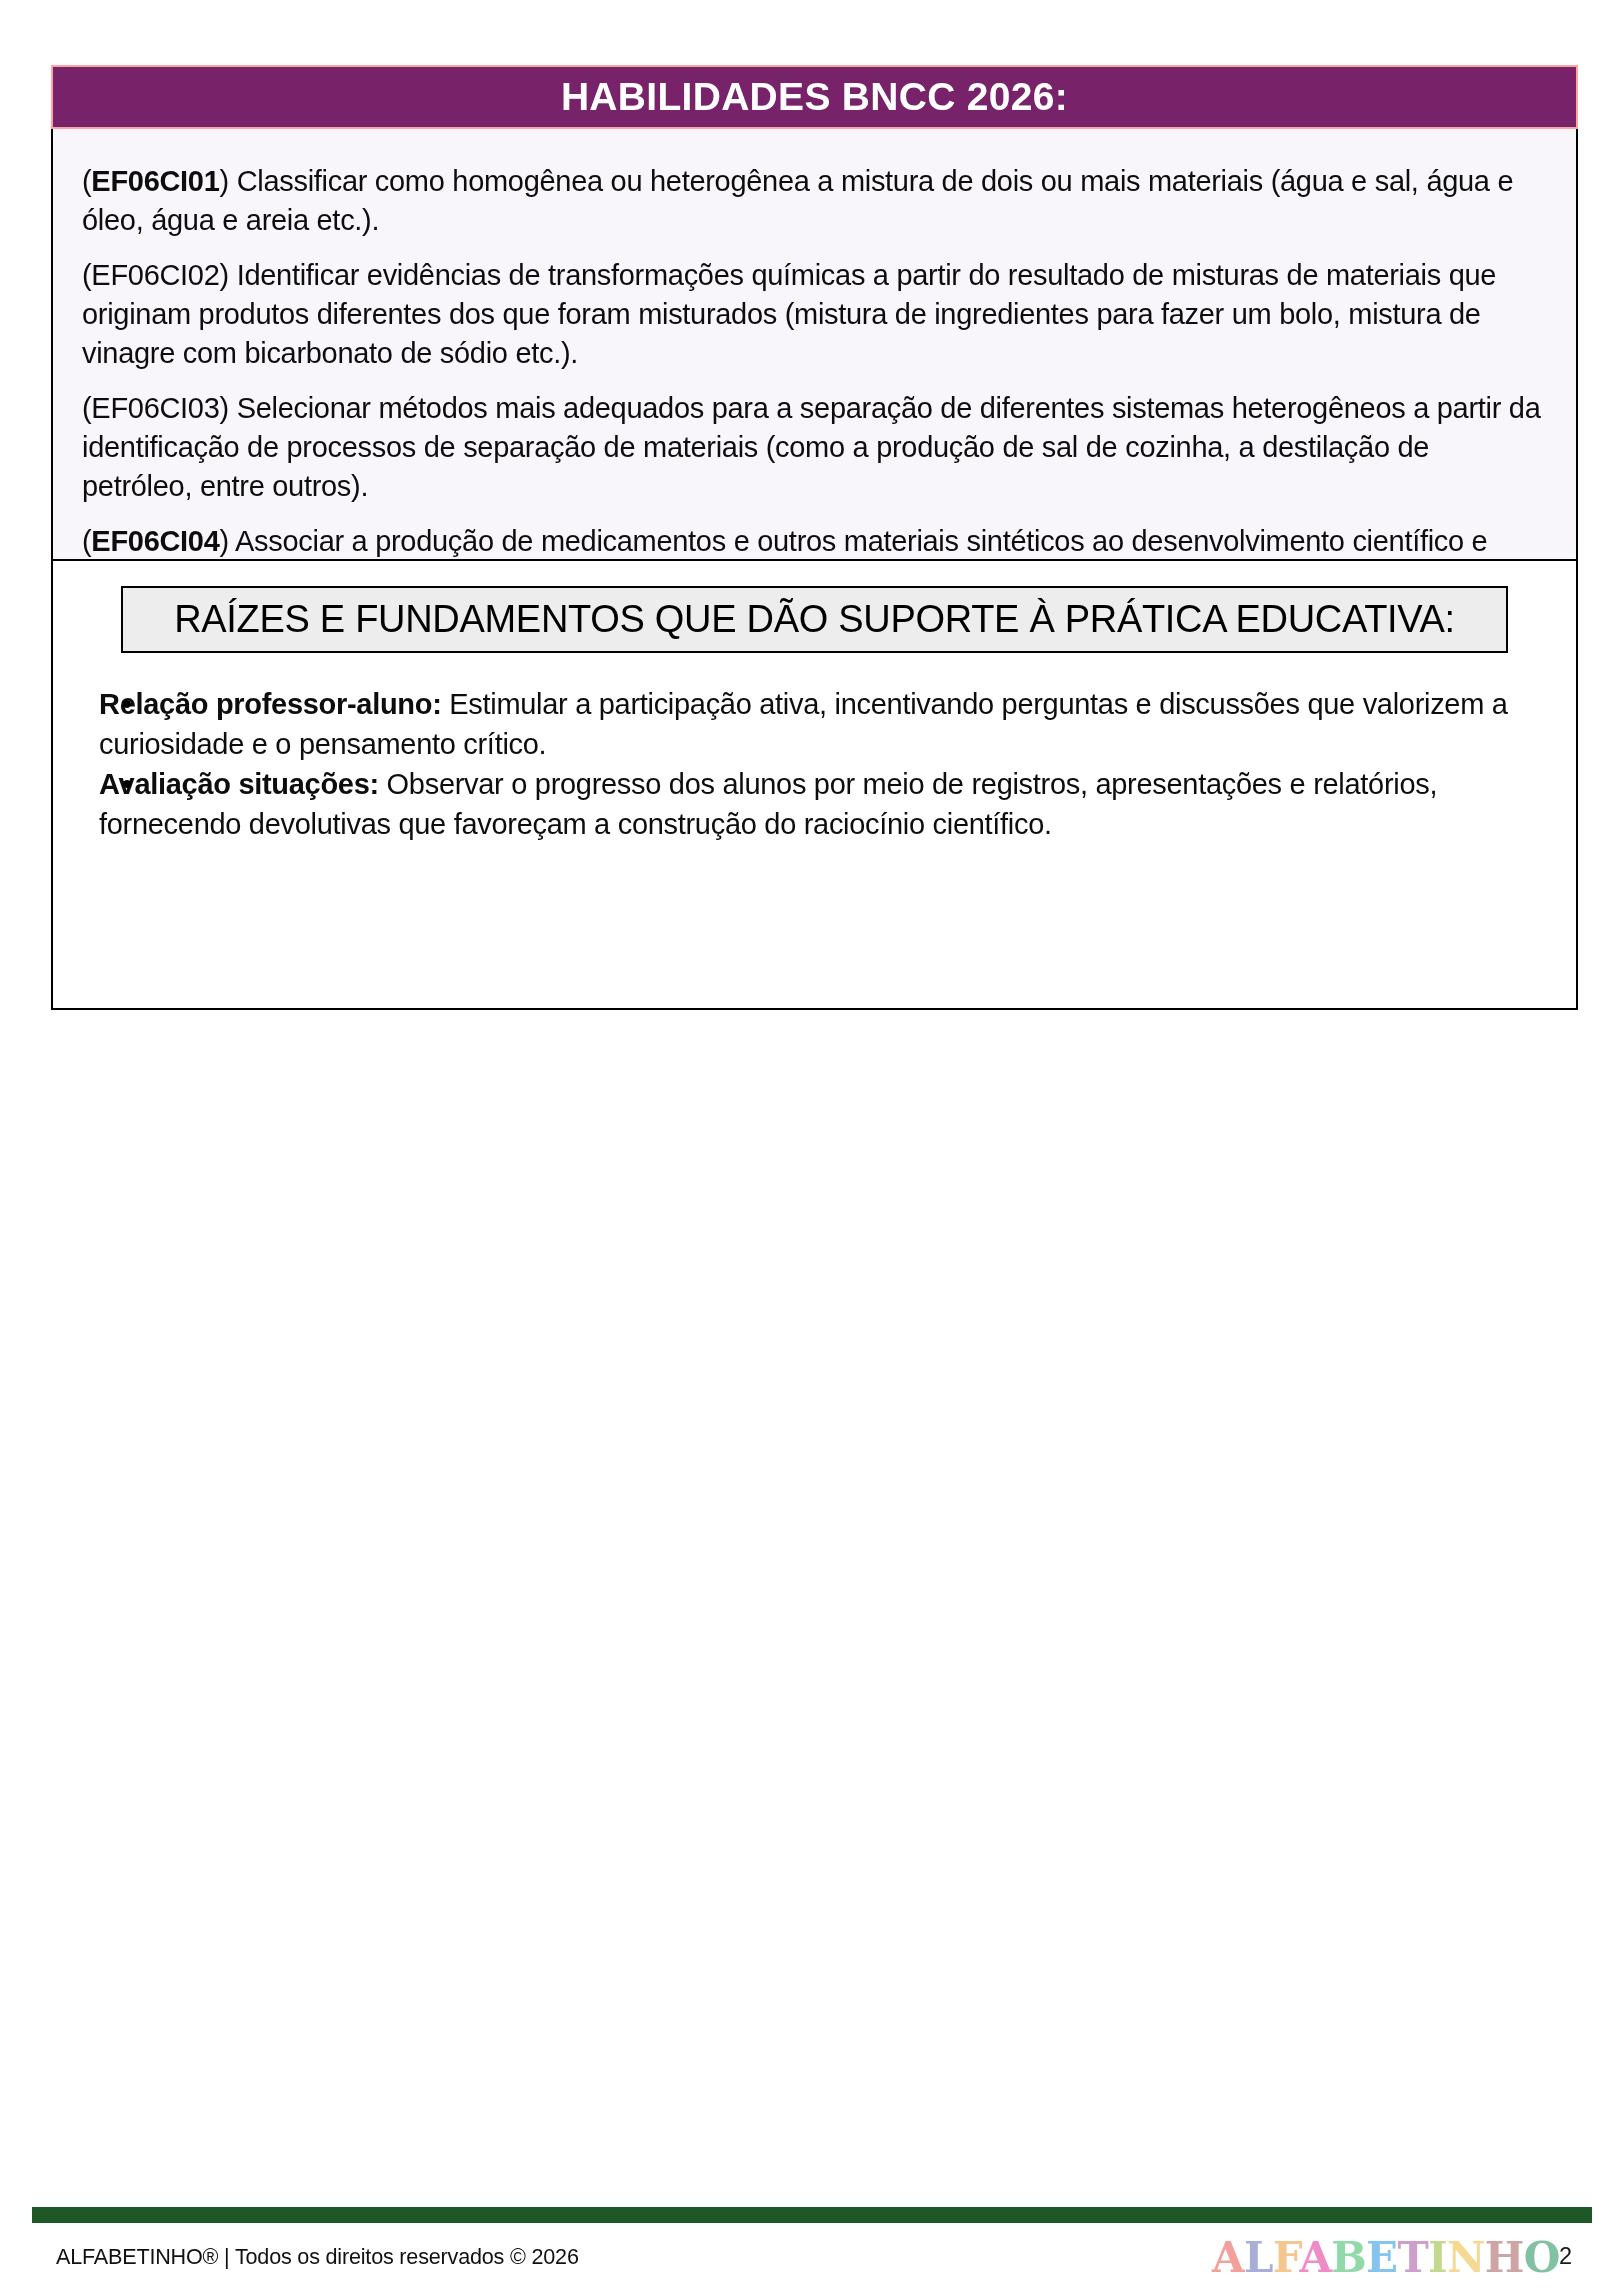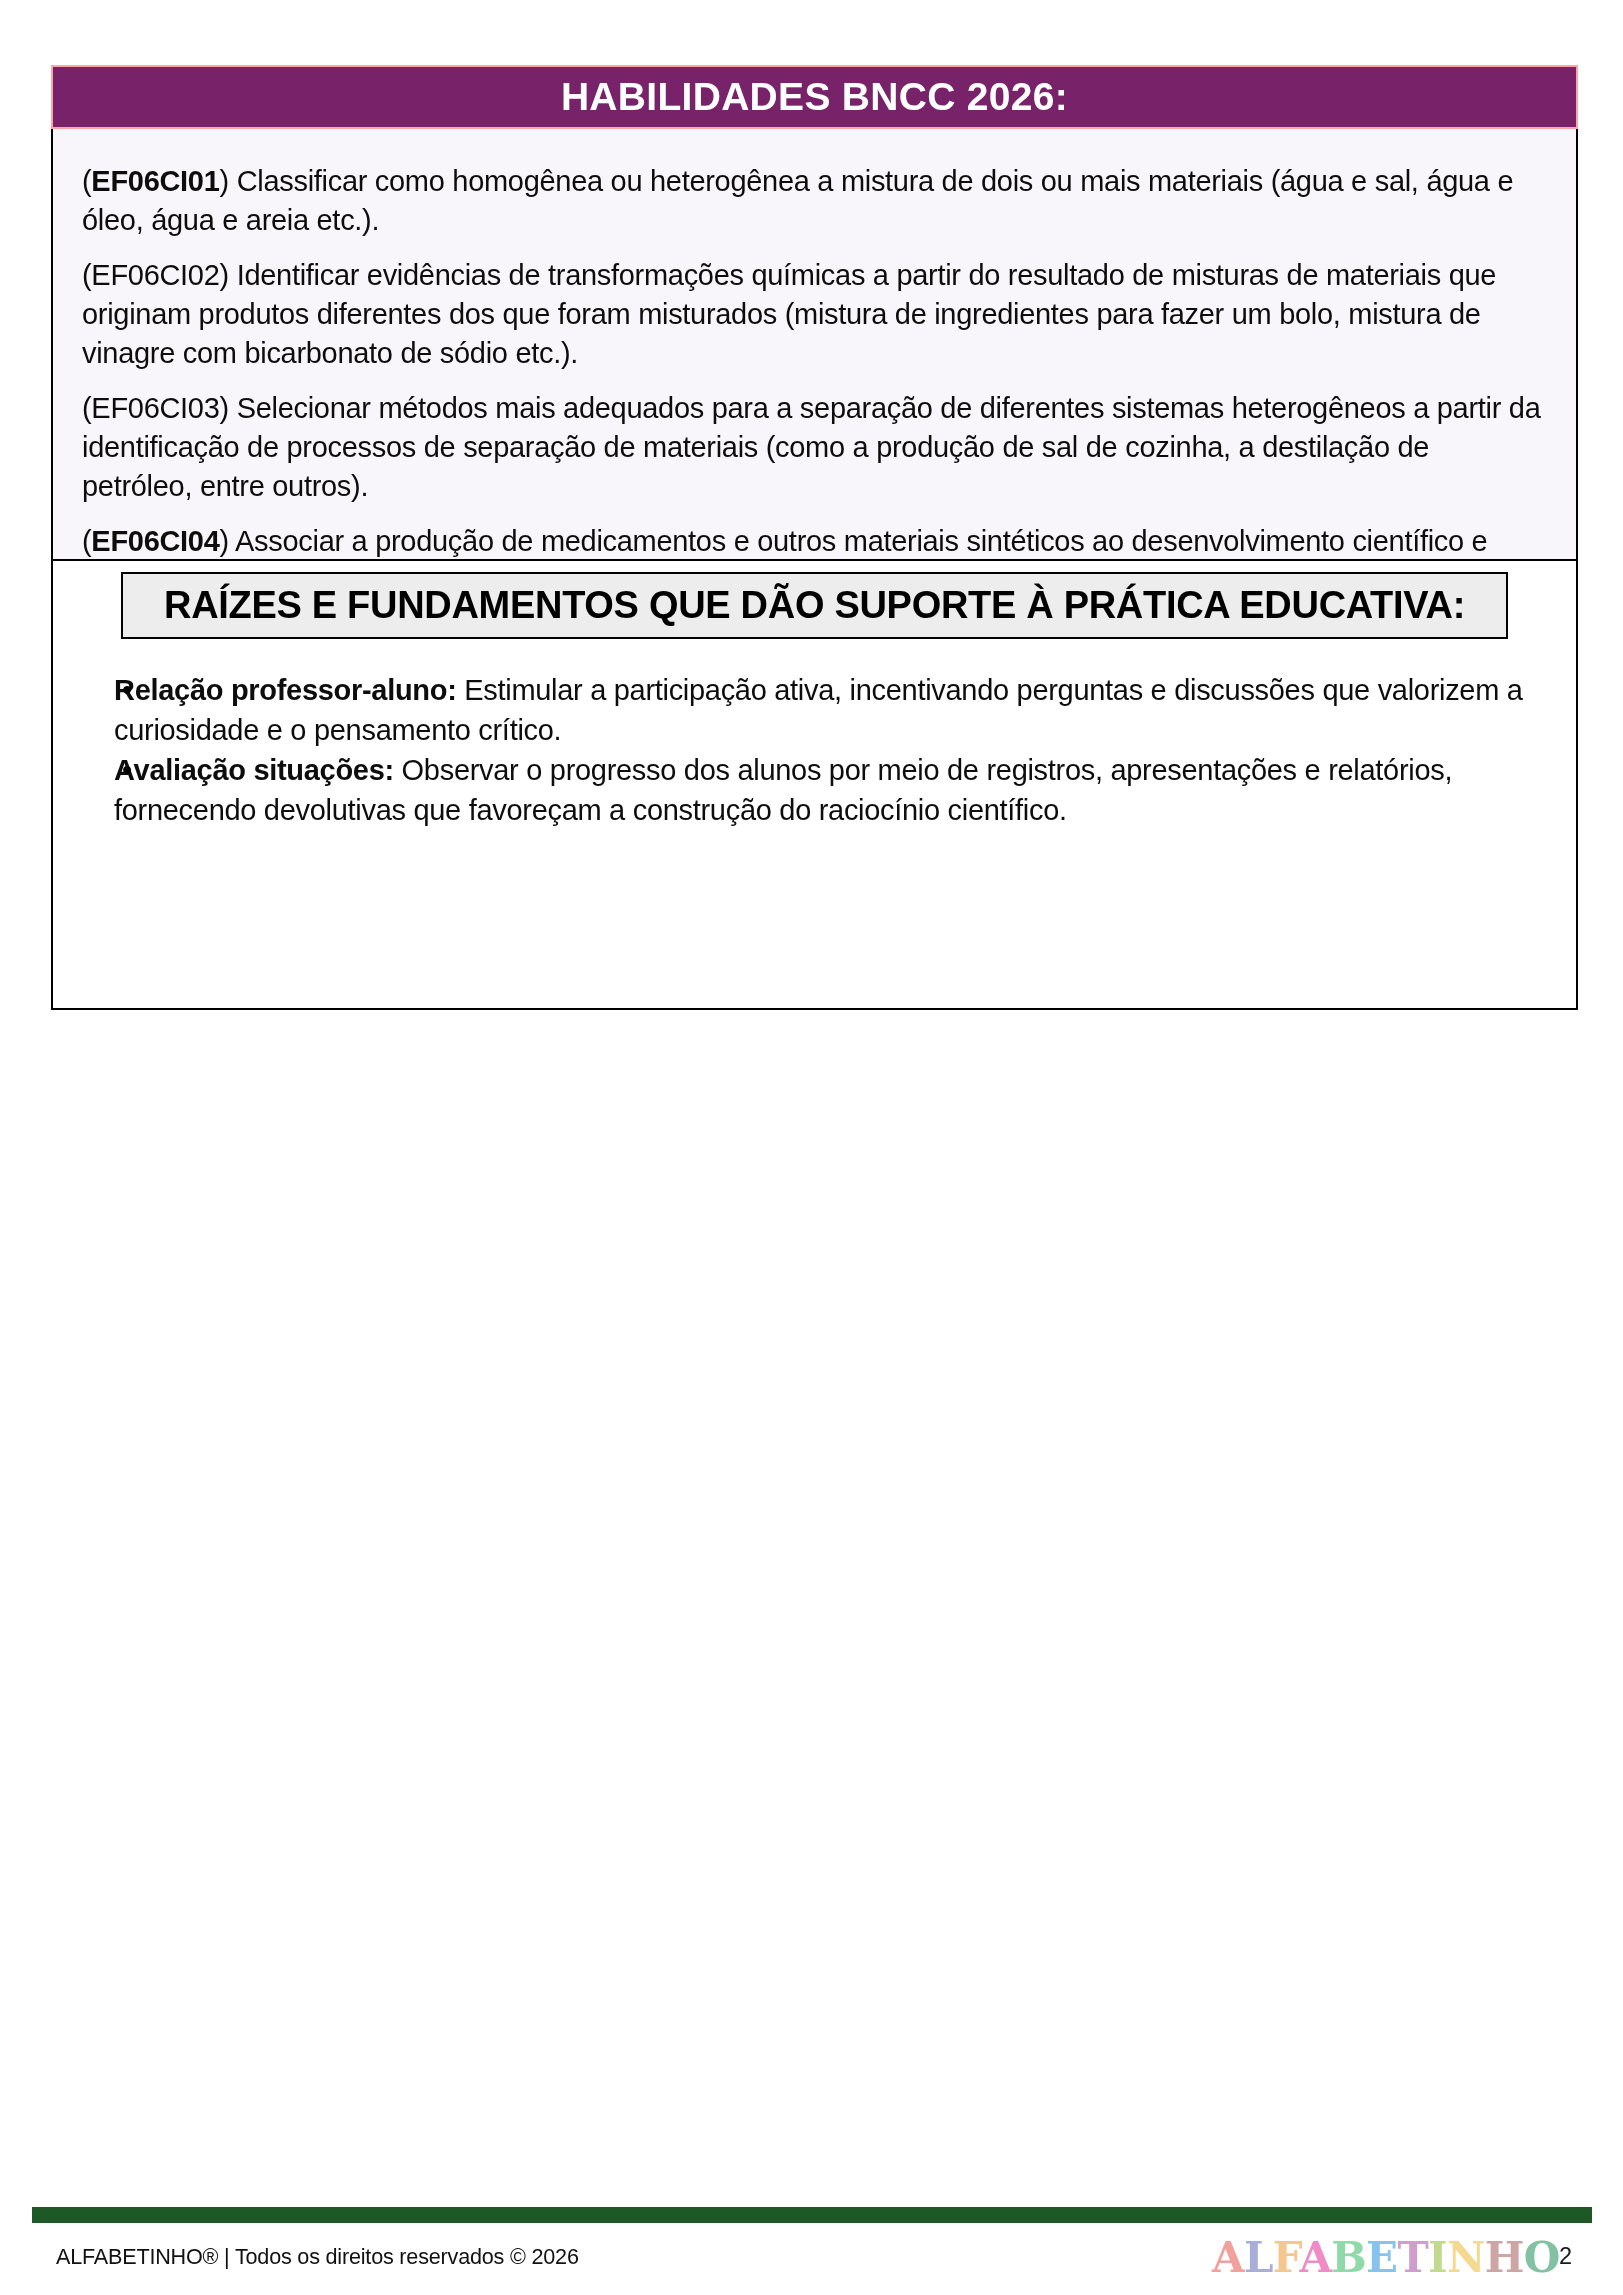--- a/index.html
+++ b/index.html
@@ -21,30 +21,30 @@
     font-size:29px;line-height:39px;letter-spacing:-0.3px;color:#0d0d0d;
   }
   .skills-body p{margin:16px;}
 
   
   .roots{
     position:absolute;left:51px;top:559px;width:1527px;height:451px;
     border:2px solid #000;background:#ffffff;box-sizing:border-box;
   }
   .roots-title{
-    margin:11px auto 0 auto;width:1387px;box-sizing:border-box;
+    margin:25px auto 0 auto;width:1387px;box-sizing:border-box;
     background:#ededed;border:2px solid #000;
-    text-align:center;font-weight:bold;font-size:38px;line-height:43px;
+    text-align:center;font-weight:normal;font-size:38px;line-height:43px;
     padding:9.8px 3.9px;letter-spacing:-0.3px;color:#000;
   }
   .roots-list{
     list-style:none;margin:31px 0 0 0;padding:0 9.2px 0 0;
     font-size:29px;line-height:40px;letter-spacing:-0.3px;color:#0d0d0d;
   }
-  .roots-list li{position:relative;padding-left:61px;margin:0;}
+  .roots-list li{position:relative;padding-left:46px;margin:0;}
   .roots-list li::before{
     content:"\2022";position:absolute;left:69px;top:0;
     font-size:29px;color:#000;
   }
 
   
   .footer-bar{position:absolute;left:32px;top:2207px;width:1560px;height:15.7px;background:#1e5826;}
   .footer-copyright{position:absolute;left:56px;top:2244px;font-size:21.6px;letter-spacing:-0.2px;color:#111;}
   .footer-logo{
     position:absolute;left:1212px;top:2232px;

